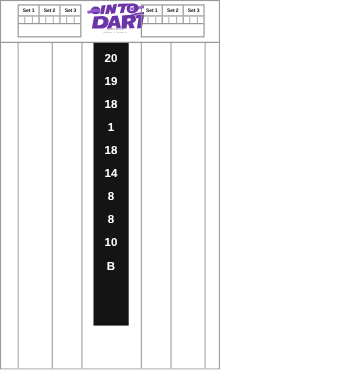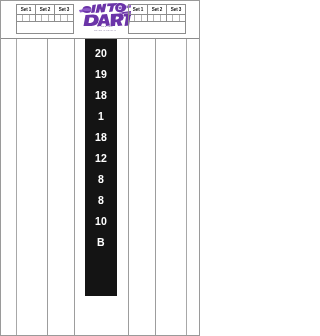--- a/index.html
+++ b/index.html
@@ -291,20 +291,20 @@
     <div class="vline" style="left:154px;"></div>
     <div class="vline outer" style="left:185px;"></div>
   </div>
 
   <div class="cricket">
     <div class="cricket-cell">20</div>
     <div class="cricket-cell">19</div>
     <div class="cricket-cell">18</div>
     <div class="cricket-cell">1</div>
     <div class="cricket-cell">18</div>
-    <div class="cricket-cell">12</div>
+    <div class="cricket-cell">14</div>
     <div class="cricket-cell">8</div>
     <div class="cricket-cell">8</div>
     <div class="cricket-cell">10</div>
     <div class="cricket-cell">B</div>
   </div>
 
 </div>
 
 </body></html>

